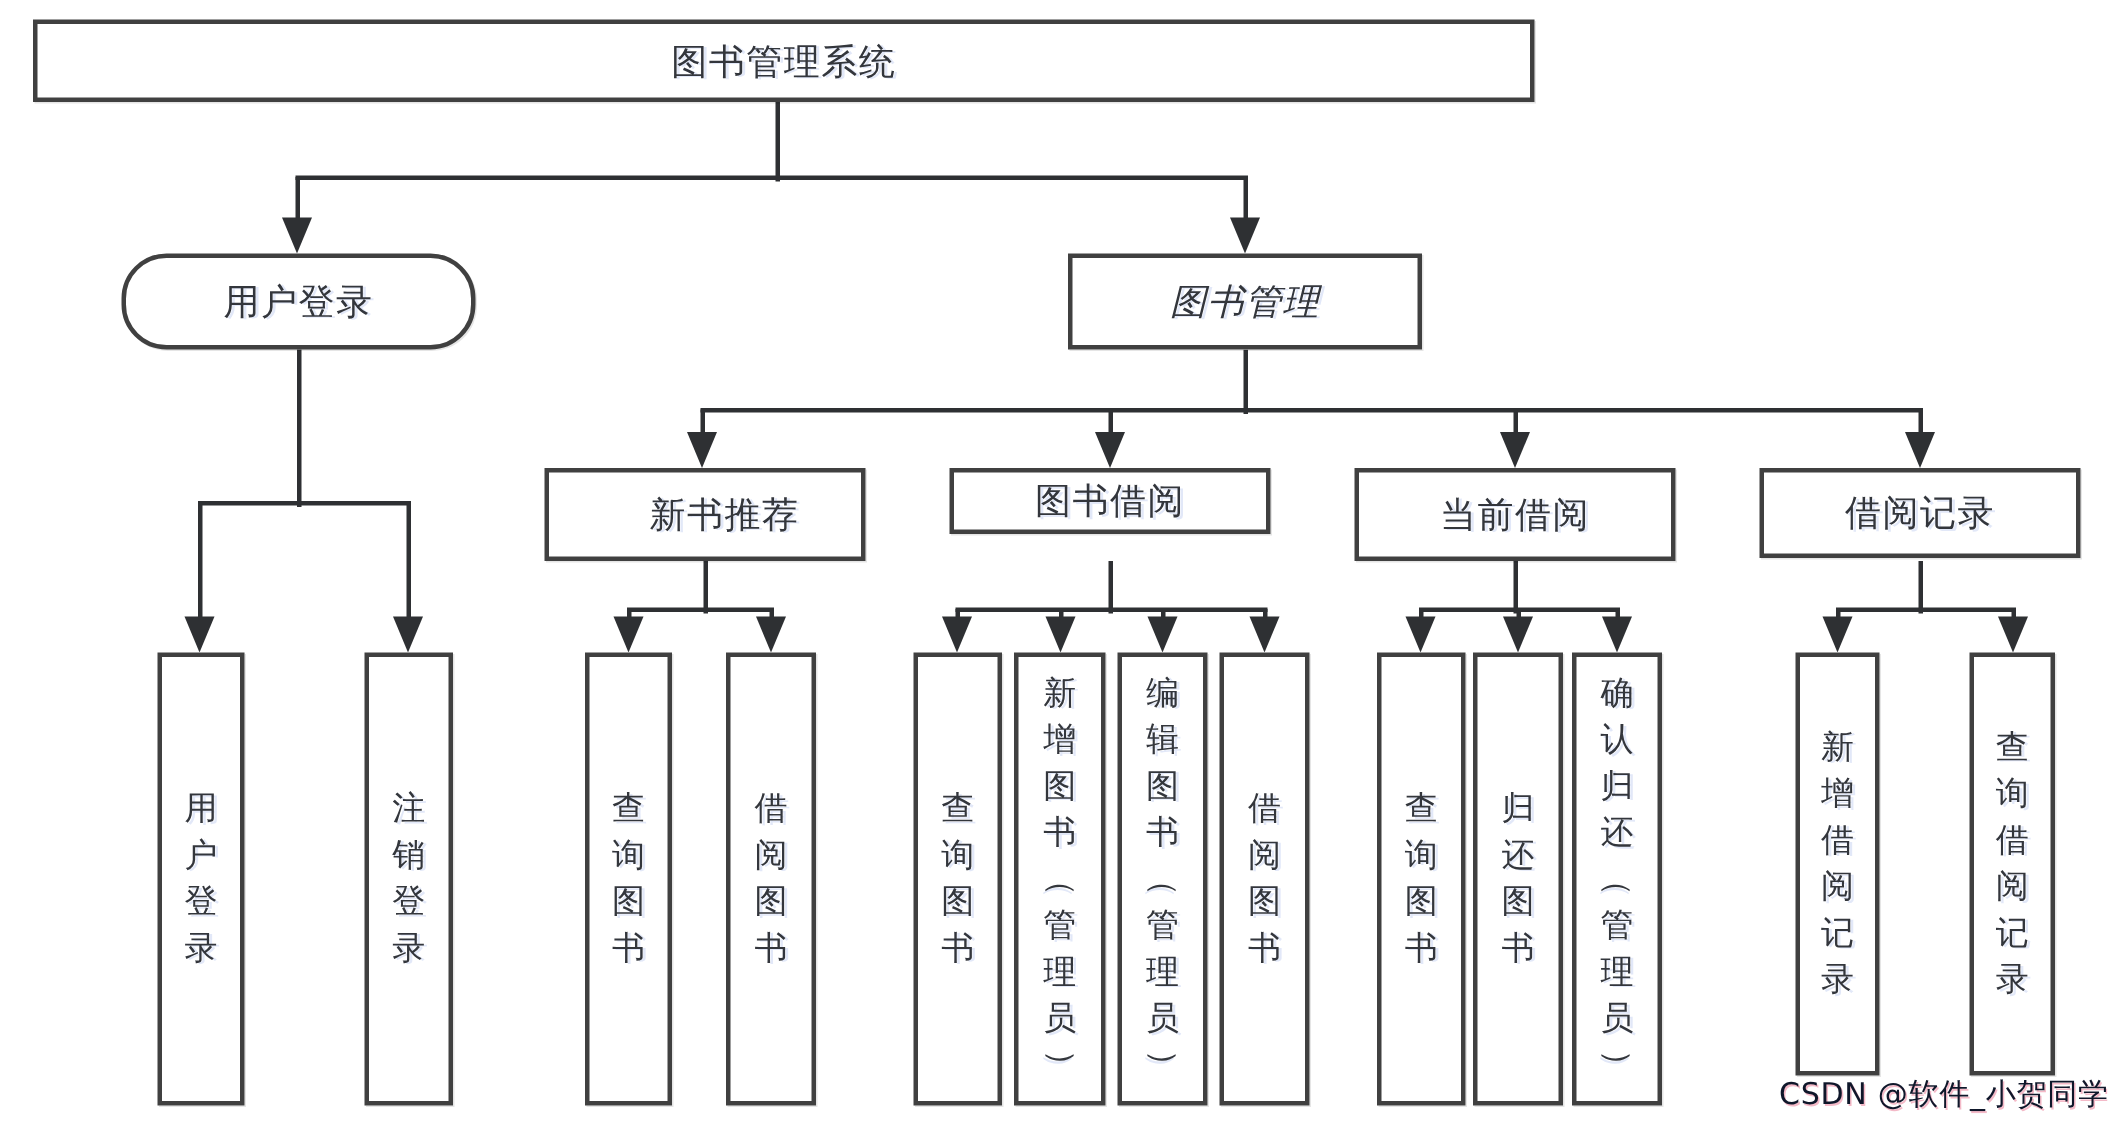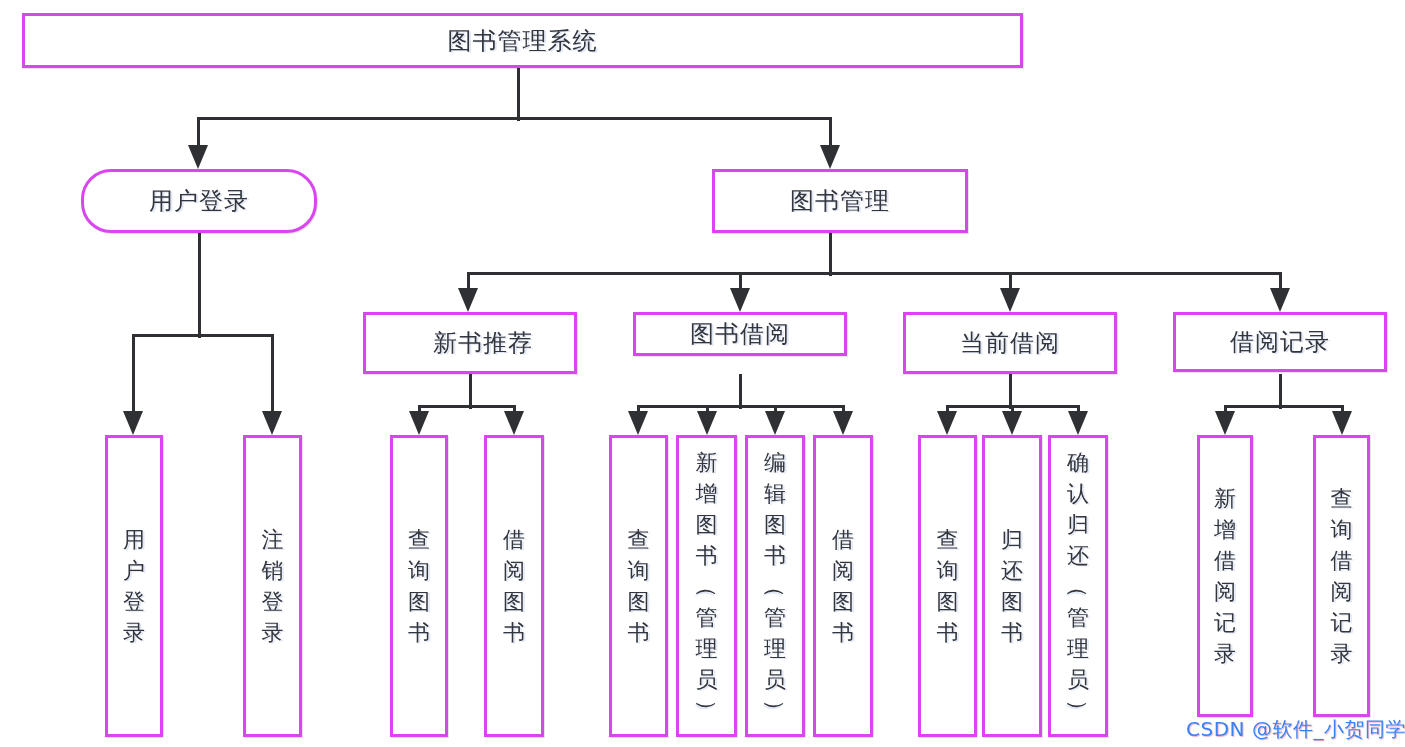--- a/index.html
+++ b/index.html
@@ -7,21 +7,21 @@
     position: relative;
     width: 1405px;
     height: 747px;
     background: #ffffff;
     overflow: hidden;
     font-family: "DejaVu Sans", "Liberation Sans", sans-serif;
   }
   .node {
     position: absolute;
     box-sizing: border-box;
-    border: 3px solid #d946ef;
+    border: 3px solid #404040;
     background: #ffffff;
     display: flex;
     align-items: center;
     justify-content: center;
     box-shadow: 1px 1px 0 rgba(0,0,0,0.10);
   }
   .hlabel {
     font-size: 24px;
     color: #33363c;
     letter-spacing: 1px;
@@ -49,21 +49,21 @@
     width: 0; height: 0;
     border-left: 10px solid transparent;
     border-right: 10px solid transparent;
     border-top: 24px solid #2e3033;
   }
   .watermark {
     position: absolute;
     left: 1186px;
     top: 716px;
     font-size: 20px;
-    color: #3b82f6;
+    color: #0f172a;
     letter-spacing: 0.5px;
     white-space: nowrap;
     text-shadow: 1px 1px 0 rgba(231,103,133,0.45);
   }
 </style>
 </head>
 <body>
 
 <div id="canvas">
   <div class="watermark">CSDN @软件_小贺同学</div>
@@ -118,21 +118,21 @@
     <div class="line" style="left: 1223.5px; top: 406px; width: 3px; height: 11px;"></div>
     <div class="arrow" style="left: 1215px; top: 411px;"></div>
     <div class="line" style="left: 1340.5px; top: 406px; width: 3px; height: 11px;"></div>
     <div class="arrow" style="left: 1332px; top: 411px;"></div>
     <div class="node" style="left: 22px; top: 13px; width: 1001px; height: 55px;">
       <div class="hlabel">图书管理系统</div>
     </div>
     <div class="node" style="left: 81px; top: 169px; width: 236px; height: 64px; border-radius: 30px;">
       <div class="hlabel">用户登录</div>
     </div>
-    <div class="node" style="left: 712px; top: 169px; width: 256px; height: 64px;">
+    <div class="node" style="left: 712px; top: 169px; width: 236px; height: 64px; font-style: italic;">
       <div class="hlabel">图书管理</div>
     </div>
     <div class="node" style="left: 363px; top: 312px; width: 214px; height: 62px; padding-left: 26px;">
       <div class="hlabel">新书推荐</div>
     </div>
     <div class="node" style="left: 633px; top: 312px; width: 214px; height: 44px;">
       <div class="hlabel">图书借阅</div>
     </div>
     <div class="node" style="left: 903px; top: 312px; width: 214px; height: 62px;">
       <div class="hlabel">当前借阅</div>

